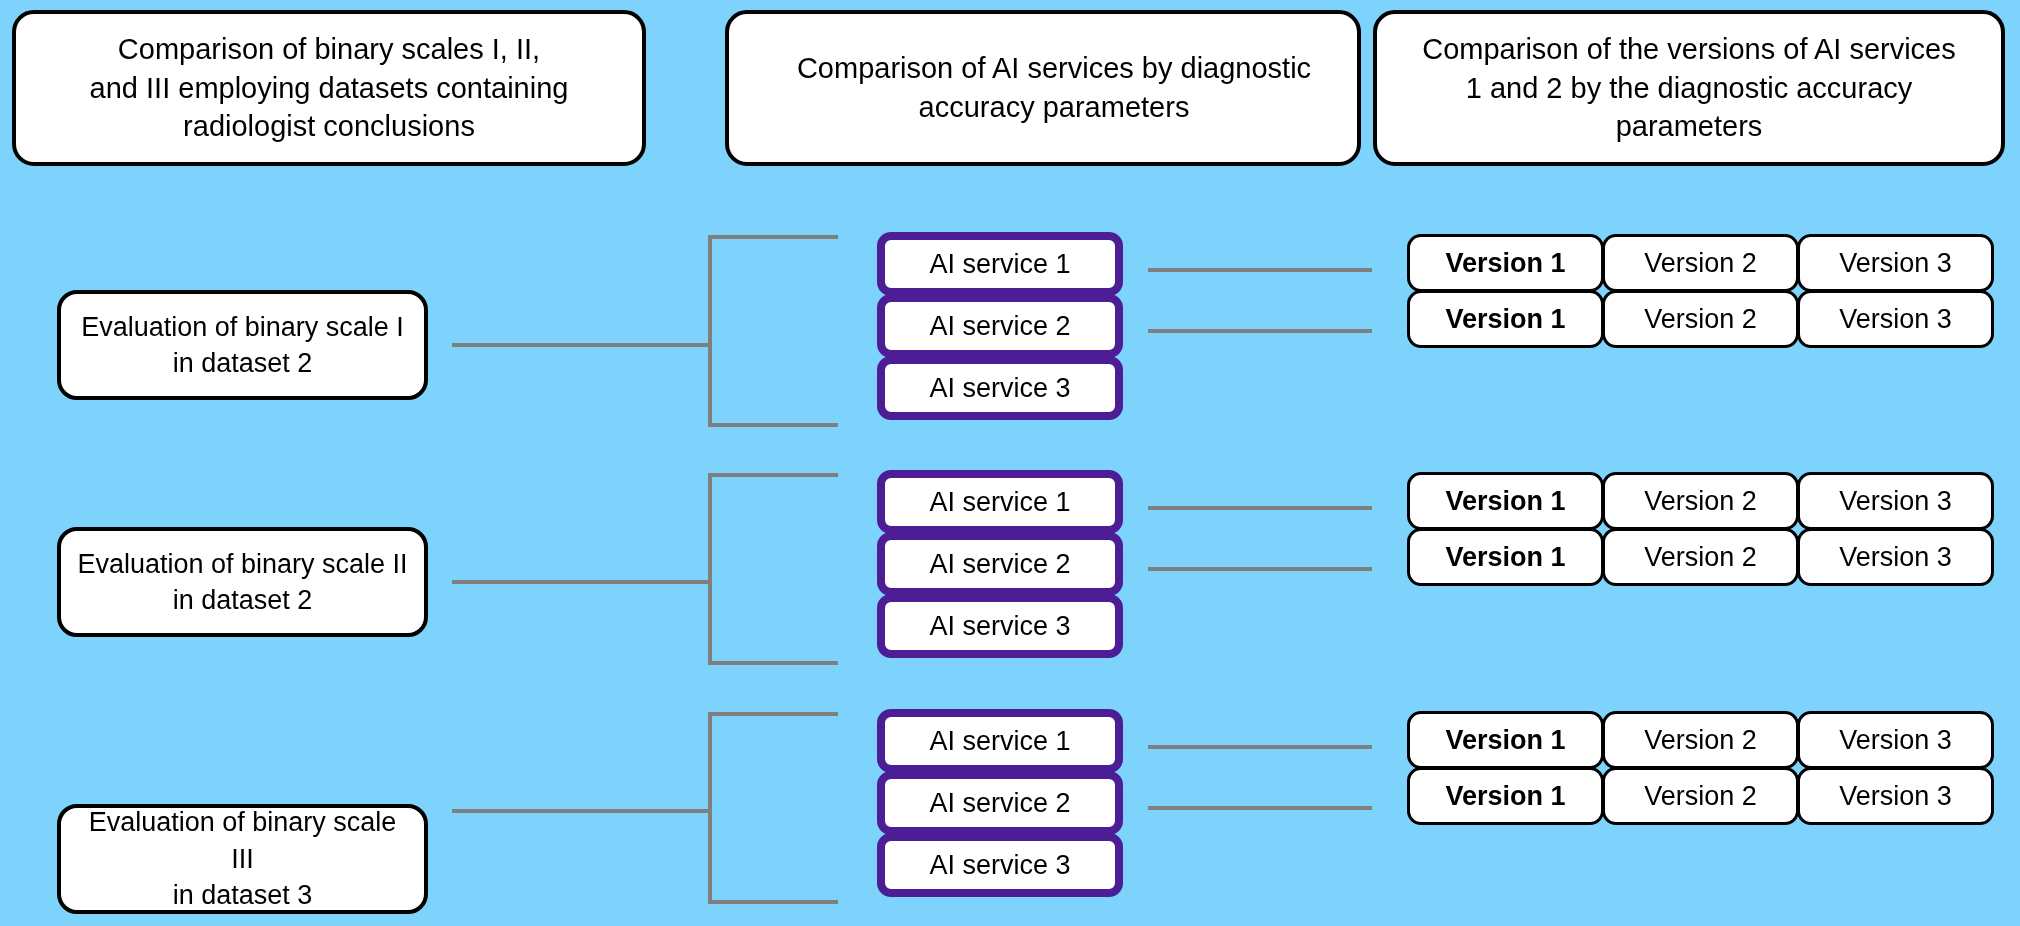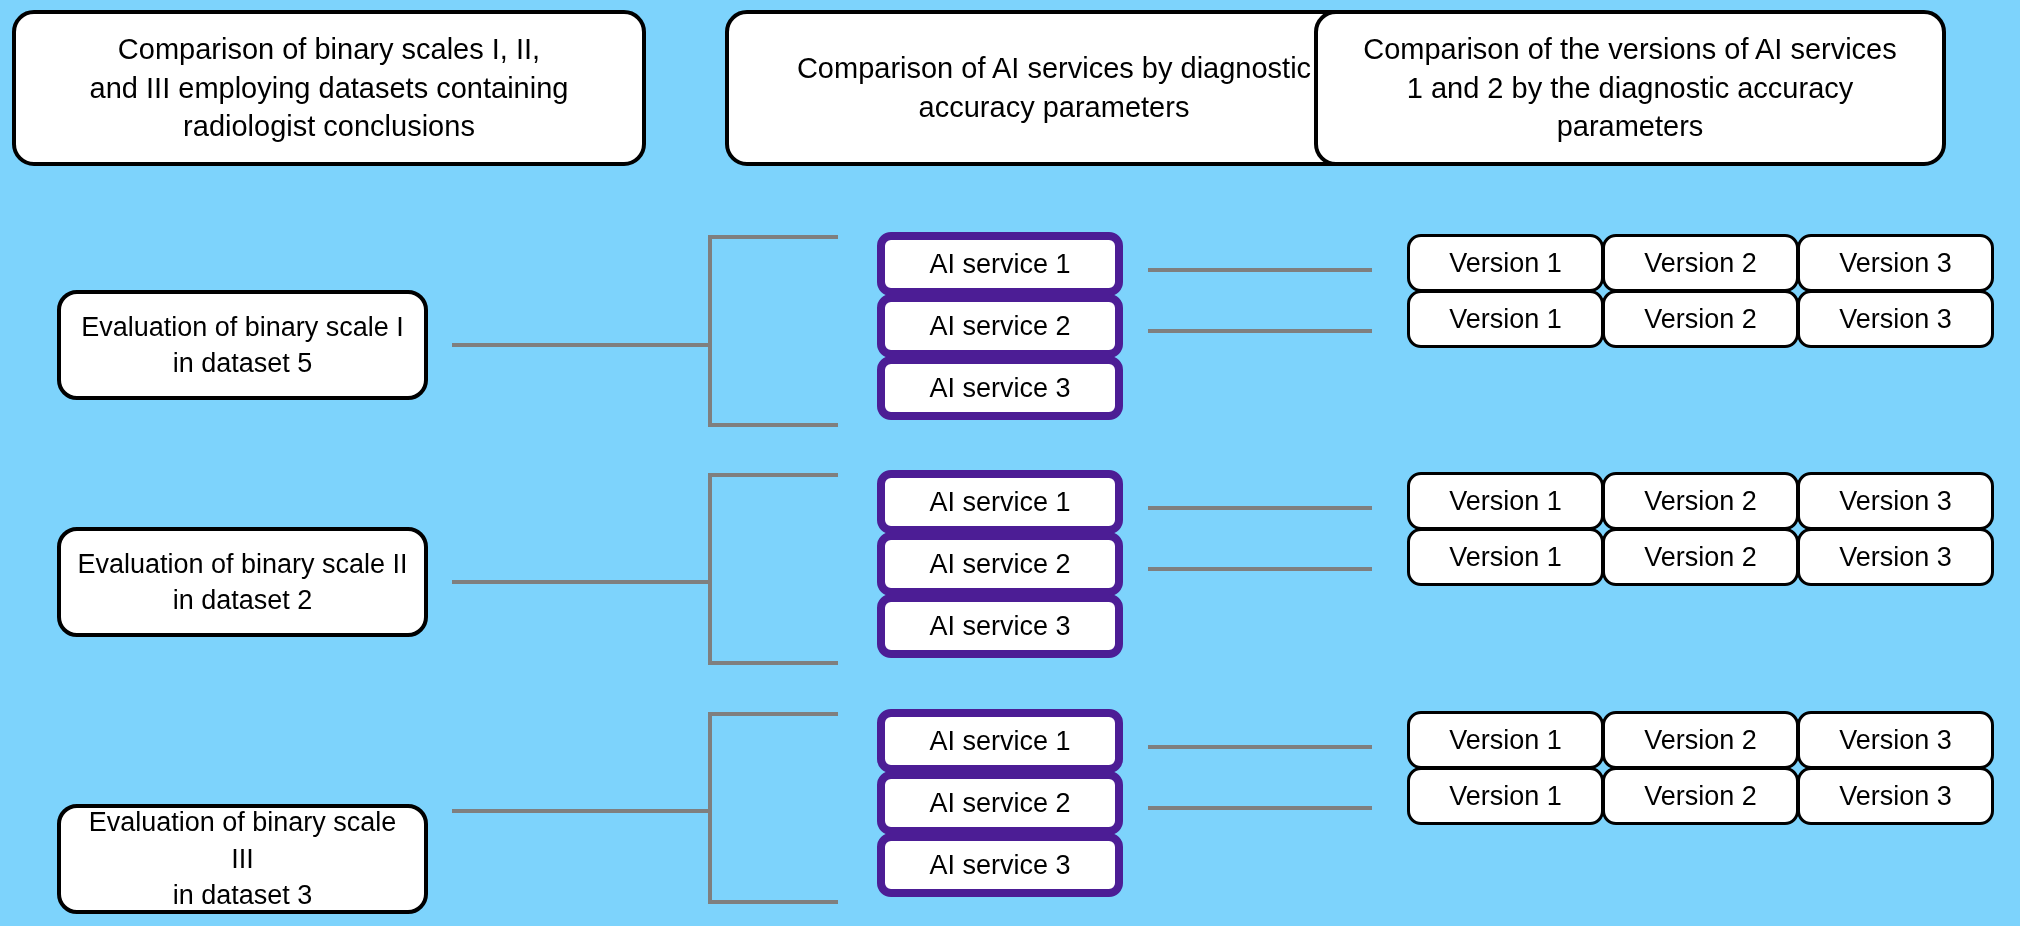--- a/index.html
+++ b/index.html
@@ -37,21 +37,21 @@
     border-radius: 22px;
     border-width: 4px;
     padding: 6px 18px;
     font-size: 29px;
     line-height: 1.33;
     top: 10px;
     height: 156px;
   }
   #header-0 { left: 12px;   width: 634px; }
   #header-1 { left: 725px;  width: 636px; padding-left: 40px; }
-  #header-2 { left: 1314px; width: 632px; }
+  #header-2 { left: 1373px; width: 632px; }
 
   .header-text {
     display: block;
     white-space: pre-line;
   }
 
   
   .eval-box {
     border-radius: 20px;
     border-width: 4px;
@@ -141,21 +141,21 @@
     border-radius: 14px;
     width: 197px;
     height: 58px;
     margin-left: -2px;
     display: flex;
     align-items: center;
     justify-content: center;
     font-size: 27px;
     color: #000000;
   }
-  .version-cell:first-child { margin-left: 0; }
+  .version-cell:first-child { margin-left: 0; font-weight: bold; }
 </style>
 </head>
 <body>
 
 <div id="canvas">
 
   <div class="node header-box" id="header-0">
     <span class="header-text">Comparison of binary scales I, II,
 and III employing datasets containing
 radiologist conclusions</span>
@@ -165,21 +165,21 @@
 accuracy parameters</span>
   </div>
   <div class="node header-box" id="header-2">
     <span class="header-text">Comparison of the versions of AI services
 1 and 2 by the diagnostic accuracy
 parameters</span>
   </div>
 
   <div class="node eval-box" style="top:290px;">
     <span class="eval-text">Evaluation of binary scale I
-in dataset 5</span>
+in dataset 2</span>
   </div>
 
   <div class="stub" style="left:452px; top:343px; width:258px;"></div>
 
   <div class="bracket" style="left:708px; top:235px; width:134px; height:192px;">
     <div class="vline"></div>
     <div class="arm top"></div>
     <div class="arm bottom"></div>
   </div>
 

